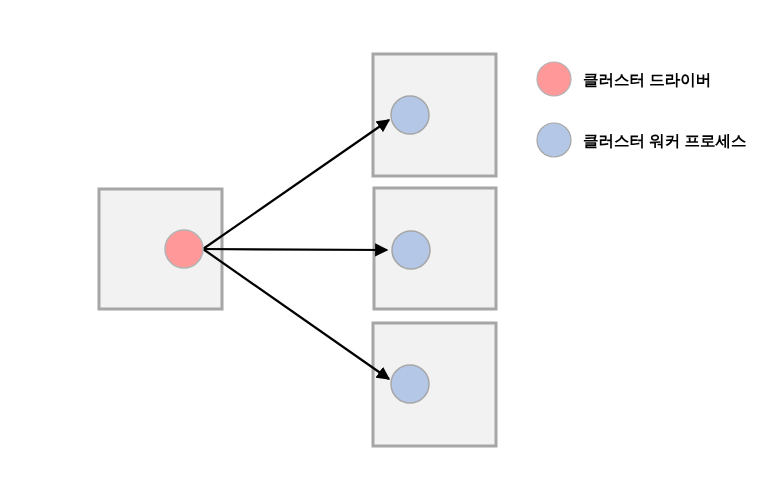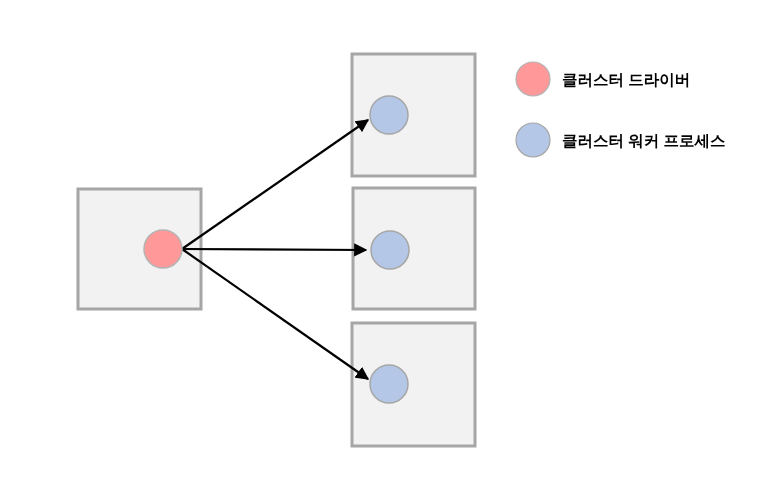--- a/index.html
+++ b/index.html
@@ -8,20 +8,21 @@
     width: 782px;
     height: 492px;
     background: #ffffff;
     overflow: hidden;
     font-family: "Liberation Sans", sans-serif;
   }
   .stage {
     position: relative;
     width: 638px;
     height: 492px;
+    padding-left: 21px;
   }
   svg { display: block; }
   .legend-text {
     font-family: "Liberation Sans", sans-serif;
     font-weight: bold;
     font-size: 15.5px;
   }
 </style>
 </head>
 <body style="background: rgb(255, 255, 255);">

